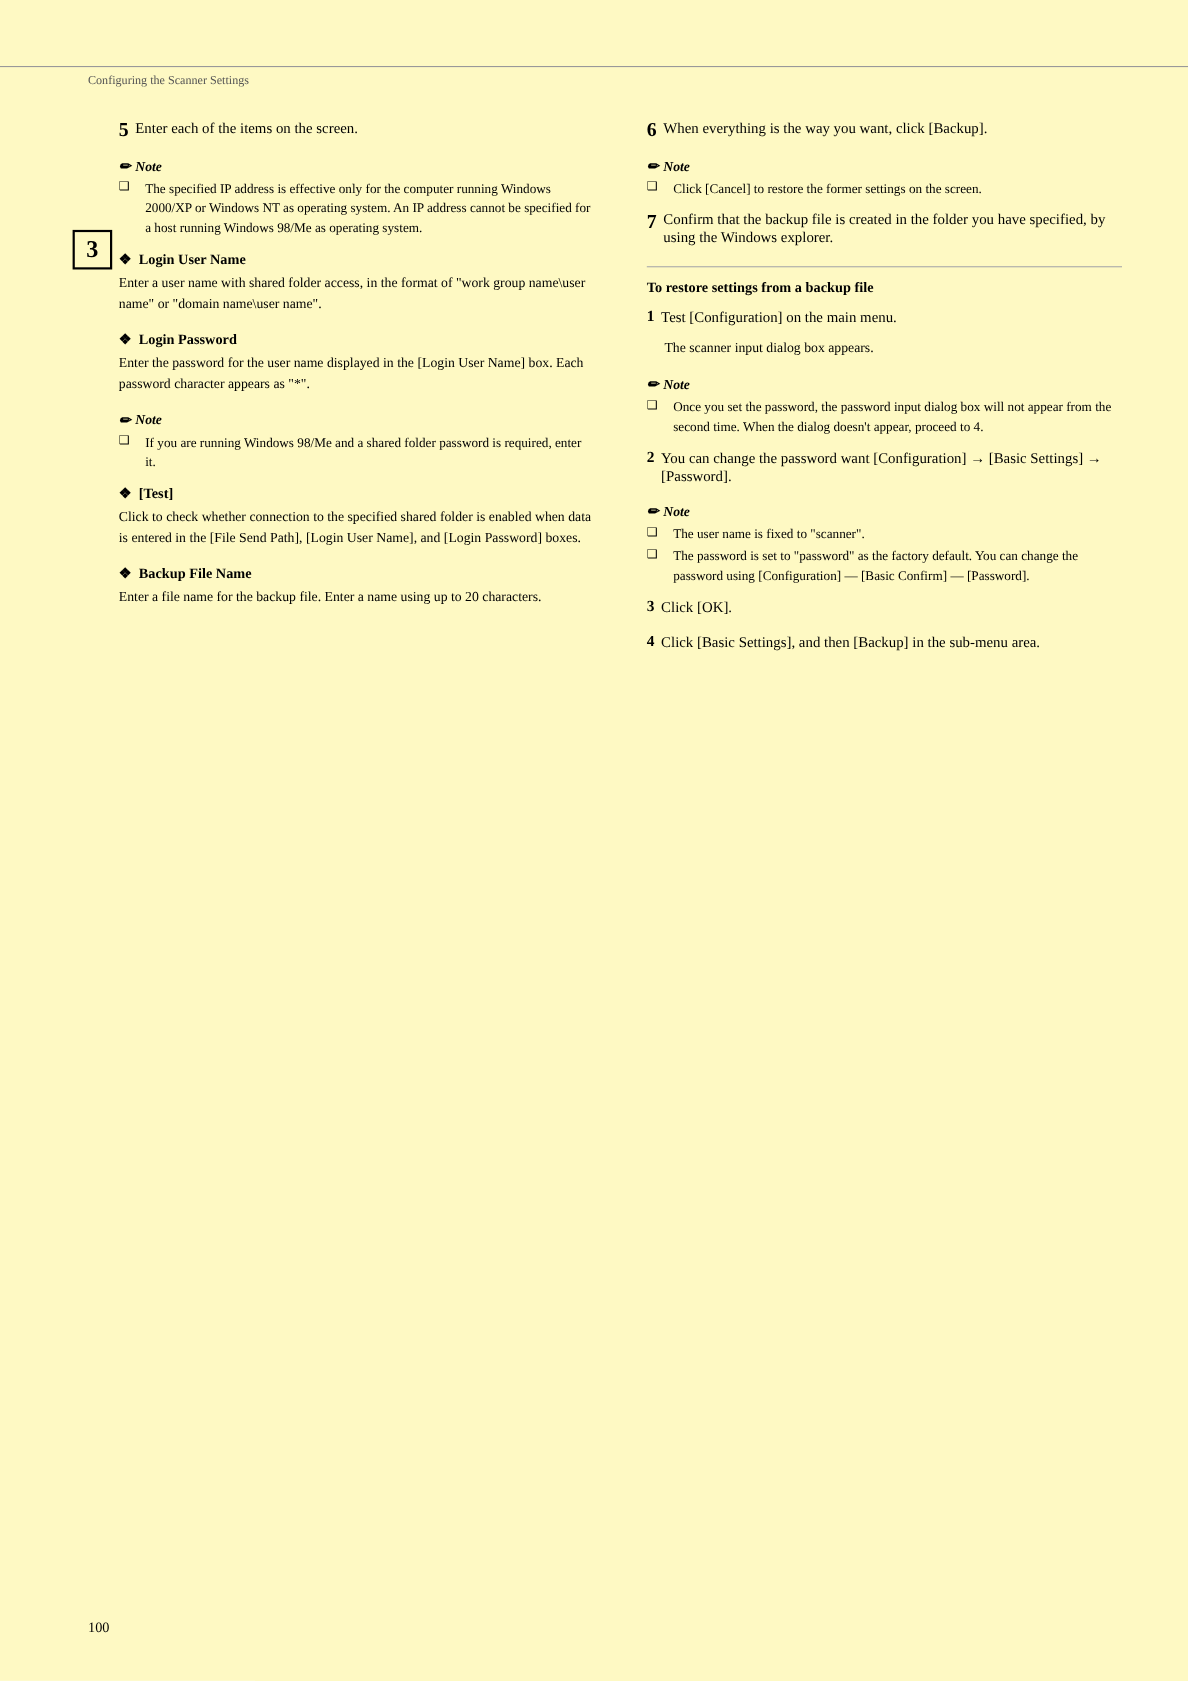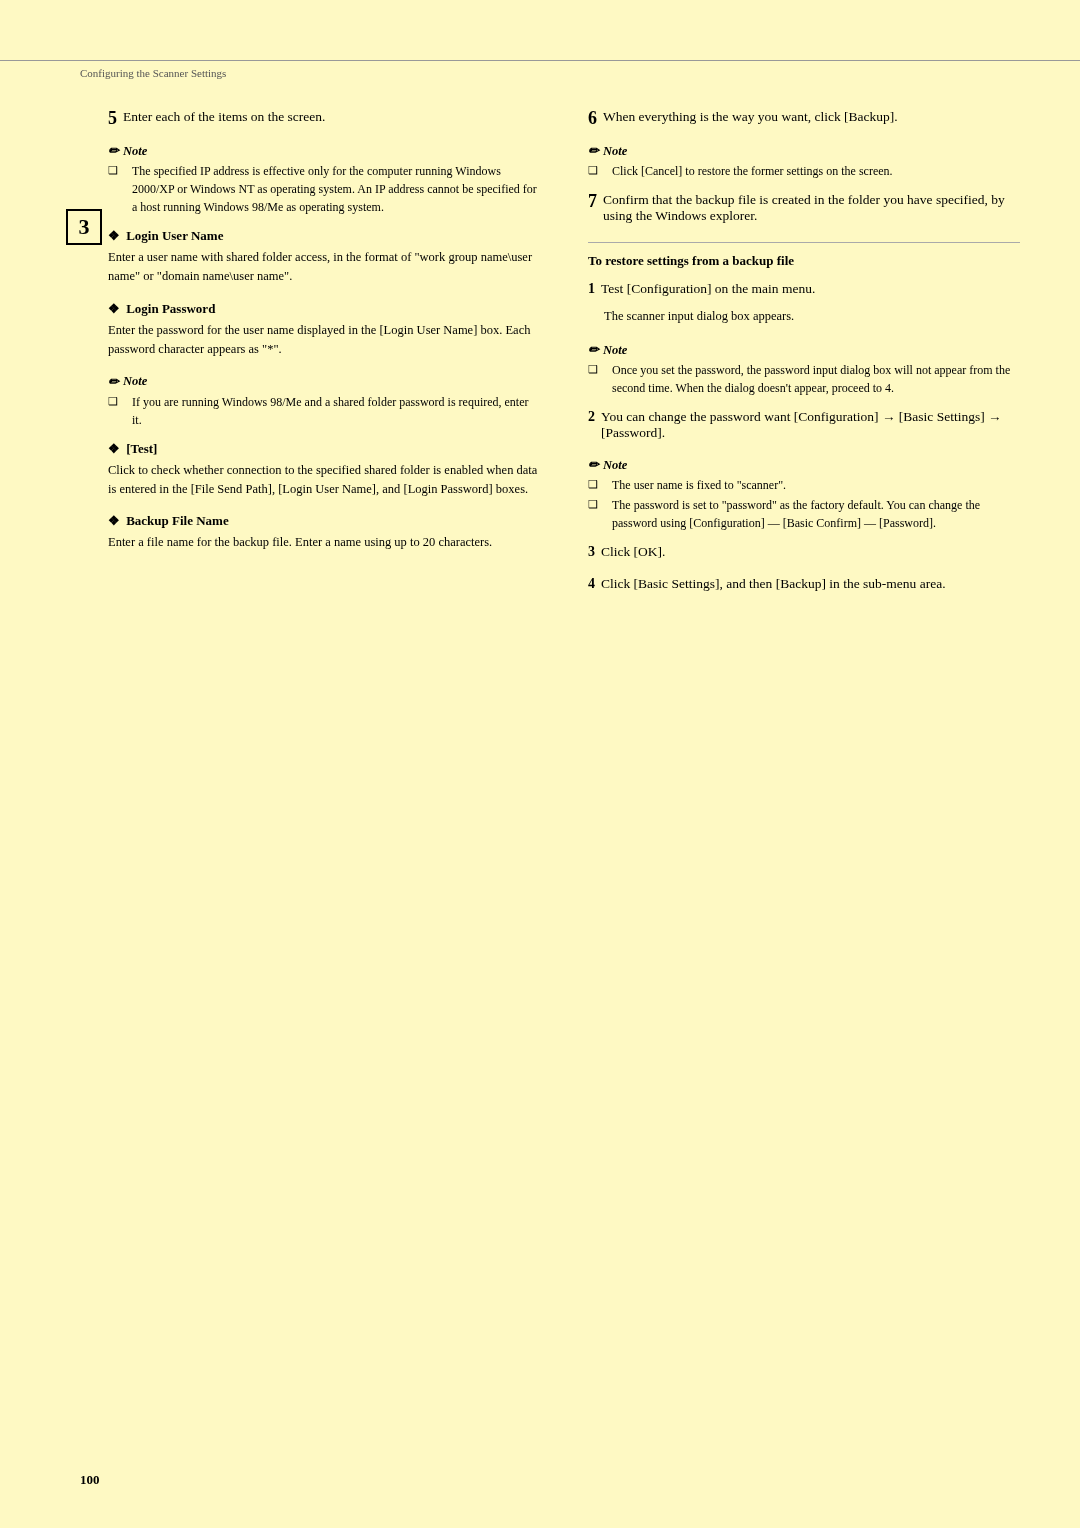--- a/index.html
+++ b/index.html
@@ -138,21 +138,21 @@
     .restore-header {
       font-weight: bold;
       font-size: 13px;
       margin-bottom: 12px;
     }
     .page-footer {
       position: absolute;
       bottom: 40px;
       left: 80px;
       font-size: 13px;
-      font-weight: bold;
+      font-weight: normal;
     }
     .step-block {
       margin-bottom: 16px;
     }
   </style>
 </head>
 <body>
 
 <div class="page">
   <div class="header-bar">

